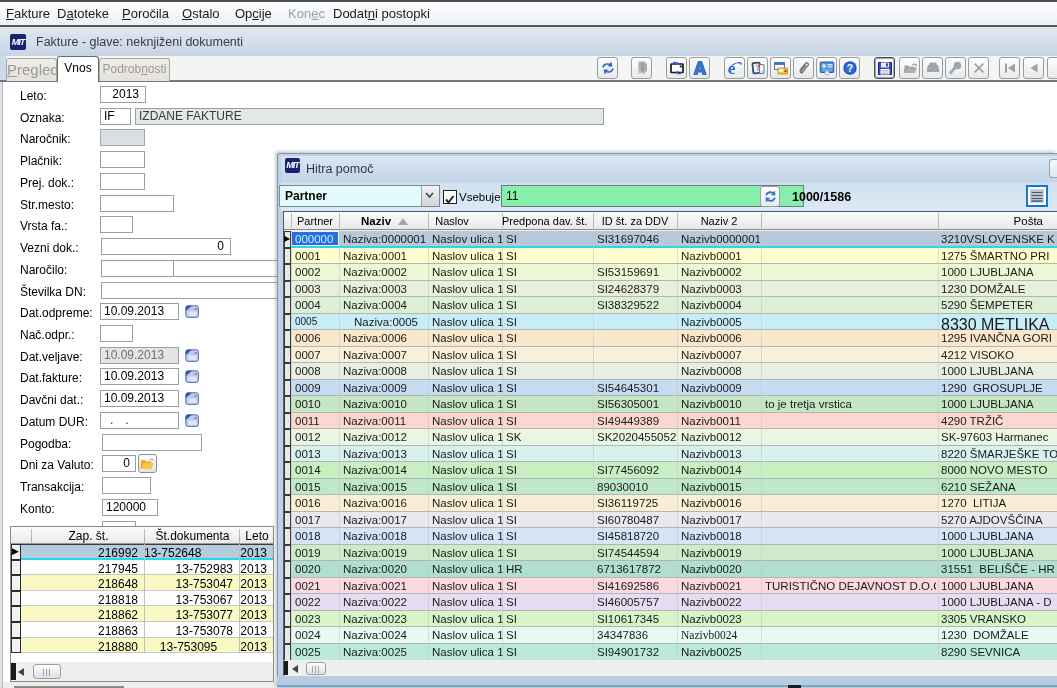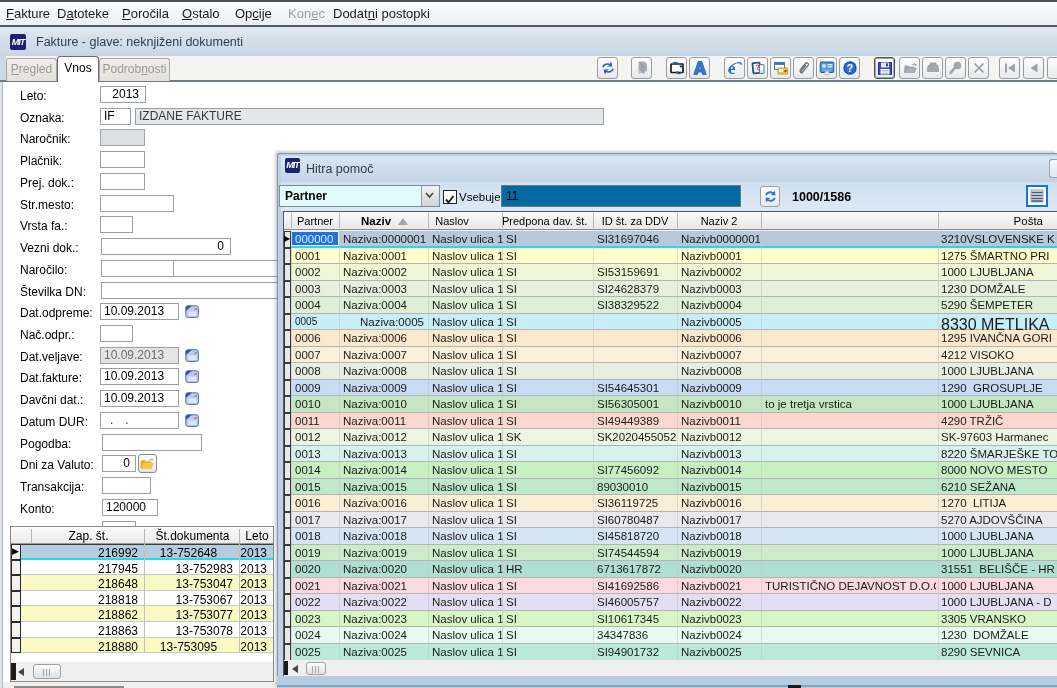--- a/index.html
+++ b/index.html
@@ -21,21 +21,21 @@
 <div class="ab" style="left:122px;top:6px;font-size:13px;color:#1a1a1a;"><u>P</u>oročila</div>
 <div class="ab" style="left:182px;top:6px;font-size:13px;color:#1a1a1a;"><u>O</u>stalo</div>
 <div class="ab" style="left:235px;top:6px;font-size:13px;color:#1a1a1a;">Op<u>c</u>ije</div>
 <div class="ab" style="left:288px;top:6px;font-size:13px;color:#9aa0a5;">Kon<u>e</u>c</div>
 <div class="ab" style="left:333px;top:6px;font-size:13px;color:#1a1a1a;">Dodat<u>n</u>i postopki</div>
 <div class="ab" style="left:0;top:27px;width:1057px;height:29px;background:linear-gradient(#e2e8ef,#c6d5e4);"></div>
 <div class="ab" style="left:10px;top:34px;width:16px;height:16px;background:#1c2272;border-radius:2px;color:#fff;font-size:9px;font-style:italic;font-weight:bold;text-align:center;line-height:16px;letter-spacing:-1px;">MIT</div>
 <div class="ab" style="left:36px;top:35px;font-size:12.5px;color:#30404e;">Fakture - glave: neknjiženi dokumenti</div>
 <div class="ab" style="left:0;top:56px;width:1057px;height:26px;background:#f4f4f2;border-bottom:2px solid #6e7a86;box-sizing:border-box;"></div>
 <div class="ab" style="left:0;top:56px;width:6px;height:24px;background:#ccd9e7;"></div>
-<div class="ab" style="left:6px;top:58px;width:51px;height:23px;box-sizing:border-box;background:linear-gradient(#f0eeea,#e4e1db);border:1px solid #a8a8a4;border-bottom:none;border-radius:3px 3px 0 0;font-size:12px;color:#9a9a98;text-align:center;line-height:21px;"><u>P</u>regled</div>
+<div class="ab" style="left:6px;top:58px;width:51px;height:23px;box-sizing:border-box;background:linear-gradient(#f0eeea,#e4e1db);border:1px solid #a8a8a4;border-bottom:none;border-radius:3px 3px 0 0;font-size:15px;color:#9a9a98;text-align:center;line-height:21px;"><u>P</u>regled</div>
 <div class="ab" style="left:57px;top:56px;width:42px;height:26px;box-sizing:border-box;background:#fff;border:1px solid #6a6e72;border-bottom:none;border-radius:3px 3px 0 0;font-size:12px;color:#000;text-align:center;line-height:23px;">Vnos</div>
 <div class="ab" style="left:99px;top:58px;width:71px;height:23px;box-sizing:border-box;background:linear-gradient(#f0eeea,#e4e1db);border:1px solid #a8a8a4;border-bottom:none;border-radius:3px 3px 0 0;font-size:12px;color:#9a9a98;text-align:center;line-height:21px;">Podrob<u>n</u>osti</div>
 <div class="tbtn" style="left:597px;">
     <svg width="16" height="16" viewBox="0 0 16 16">
       <path d="M2.2 7.2 C2.6 4.6 5.2 2.9 8.2 3.3 L9.6 3.7 11.2 1.6 12.4 6.6 7.2 6.4 9.0 4.9 C6.6 4.2 4.4 5.2 3.8 7.4 Z" fill="#2a63cc"></path>
       <path d="M13.8 8.8 C13.4 11.4 10.8 13.1 7.8 12.7 L6.4 12.3 4.8 14.4 3.6 9.4 8.8 9.6 7.0 11.1 C9.4 11.8 11.6 10.8 12.2 8.6 Z" fill="#2a63cc"></path>
     </svg>
   </div>
 <div class="tbtn" style="left:631px;">
     <svg width="16" height="16" viewBox="0 0 16 16">
@@ -233,21 +233,21 @@
   </div>
 <div class="ab" style="left:10px;top:526px;width:264px;height:156px;border:1px solid #8a8a8a;box-sizing:border-box;background:#fff;"></div>
 <div class="ab" style="left:11px;top:527px;width:262px;height:17px;background:linear-gradient(#fcfcfc,#e9e9e9);border-bottom:1px solid #9a9a9a;box-sizing:border-box;"></div>
 <div class="ab" style="left:31px;top:529px;width:113px;font-size:12px;text-align:center;color:#000;border-left:1px solid #b8b8b8;">Zap. št.</div>
 <div class="ab" style="left:144px;top:529px;width:95px;font-size:12px;text-align:center;color:#000;border-left:1px solid #b8b8b8;">Št.dokumenta</div>
 <div class="ab" style="left:239px;top:529px;width:34px;font-size:12px;text-align:center;color:#000;border-left:1px solid #b8b8b8;">Leto</div>
 <div class="ab" style="left:21px;top:544px;width:252px;height:16px;box-sizing:border-box;background:#b5ccdd;border-top:1px solid #3c3c3c;border-bottom:2px solid #28d8e8;"></div>
 <div class="ab" style="left:11px;top:544px;width:10px;height:16px;box-sizing:border-box;background:#f2f2f2;border:1px solid #2a2a2a;"></div>
 <div class="ab" style="left:12px;top:546px;font-size:9px;color:#000;">▶</div>
 <div class="ab" style="left:31px;top:546px;width:107px;font-size:12px;text-align:right;color:#000;">216992</div>
-<div class="ab" style="left:144px;top:546px;width:89px;font-size:12px;text-align:center;color:#000;">13-752648</div>
+<div class="ab" style="left:144px;top:546px;width:89px;font-size:12px;text-align:left;color:#000;">13-752648</div>
 <div class="ab" style="left:239px;top:546px;width:28px;font-size:12px;text-align:right;color:#000;">2013</div>
 <div class="ab" style="left:21px;top:560px;width:252px;height:15px;box-sizing:border-box;background:#ffffff;border-bottom:1px solid #c8c8c8;"></div>
 <div class="ab" style="left:11px;top:560px;width:10px;height:15px;box-sizing:border-box;background:#f2f2f2;border:1px solid #2a2a2a;"></div>
 <div class="ab" style="left:31px;top:562px;width:107px;font-size:12px;text-align:right;color:#000;">217945</div>
 <div class="ab" style="left:144px;top:562px;width:89px;font-size:12px;text-align:right;color:#000;">13-752983</div>
 <div class="ab" style="left:239px;top:562px;width:28px;font-size:12px;text-align:right;color:#000;">2013</div>
 <div class="ab" style="left:21px;top:575px;width:252px;height:16px;box-sizing:border-box;background:#fbf9c3;border-bottom:1px solid #c8c8c8;"></div>
 <div class="ab" style="left:11px;top:575px;width:10px;height:16px;box-sizing:border-box;background:#f2f2f2;border:1px solid #2a2a2a;"></div>
 <div class="ab" style="left:31px;top:577px;width:107px;font-size:12px;text-align:right;color:#000;">218648</div>
 <div class="ab" style="left:144px;top:577px;width:89px;font-size:12px;text-align:right;color:#000;">13-753047</div>
@@ -291,21 +291,21 @@
 <div class="ab" style="left:279px;top:185px;width:161px;height:22px;box-sizing:border-box;border:1px solid #7a8a98;background:#e2fbfb;">
     <div style="position:absolute;left:5px;top:3px;font-size:12px;font-weight:bold;color:#000;">Partner</div>
     <div style="position:absolute;right:0;top:0;width:17px;height:20px;background:linear-gradient(#f2f2f2,#d2d4d6);border-left:1px solid #9aa0a6;"><svg width="15" height="18" viewBox="0 0 15 18">
         <path d="M4 7 L7.5 11 11 7" stroke="#444" stroke-width="1.6" fill="none"></path>
       </svg></div>
   </div>
 <div class="ab" style="left:443px;top:190px;width:14px;height:14px;box-sizing:border-box;border:1.5px solid #222;background:#fff;"><svg width="11" height="11" viewBox="0 0 11 11">
       <path d="M2 5.5 L4.5 8.5 9.5 2" stroke="#222" stroke-width="2" fill="none"></path>
     </svg></div>
 <div class="ab" style="left:459px;top:191px;font-size:11.5px;color:#000;">Vsebuje</div>
-<div class="ab" style="left:501px;top:185px;width:240px;height:22px;box-sizing:border-box;border:1px solid #6a7a88;background:#0369a1;font-size:12px;color:#000;padding:3px 0 0 4px;">11</div>
+<div class="ab" style="left:501px;top:185px;width:303px;height:22px;box-sizing:border-box;border:1px solid #6a7a88;background:#86efac;font-size:12px;color:#000;padding:3px 0 0 4px;">11</div>
 <div class="ab" style="left:760px;top:186px;width:20px;height:21px;box-sizing:border-box;border:1px solid #9aa0a6;border-radius:3px;background:linear-gradient(#fefefe,#e8eaec);display:flex;align-items:center;justify-content:center;">
     <svg width="15" height="15" viewBox="0 0 15 15">
       <path d="M2.3 6.1 C3.0 3.3 6.1 1.7 8.9 2.6 L10.1 3.2 12.0 1.8 12.4 6.6 7.7 5.9 9.6 4.6 C7.5 3.6 4.7 4.2 4.0 6.5 Z" fill="#2f6fd8"></path>
       <path d="M12.7 8.9 C12.0 11.7 8.9 13.3 6.1 12.4 L4.9 11.8 3.0 13.2 2.6 8.4 7.3 9.1 5.4 10.4 C7.5 11.4 10.3 10.8 11.0 8.5 Z" fill="#2f6fd8"></path>
     </svg>
   </div>
 <div class="ab" style="left:792px;top:190px;font-size:12.5px;font-weight:bold;color:#000;">1000/1586</div>
 <div class="ab" style="left:1026px;top:185px;width:22px;height:22px;"><svg width="22" height="22" viewBox="0 0 22 22">
       <rect x="1" y="1" width="20" height="20" fill="#fff" stroke="#1878c8" stroke-width="2"></rect>
       <rect x="5" y="5" width="12" height="12" fill="#dce8f4" stroke="#90a8c0" stroke-width="1"></rect>
@@ -370,21 +370,21 @@
 <div class="ab" style="left:295px;top:299px;width:43px;font-size:11.5px;color:#1a1a1a;white-space:nowrap;overflow:hidden;">0004</div>
 <div class="ab" style="left:343px;top:299px;width:84px;font-size:11.5px;color:#1a1a1a;white-space:nowrap;overflow:hidden;">Naziva:0004</div>
 <div class="ab" style="left:432px;top:299px;width:72px;font-size:11.5px;color:#1a1a1a;white-space:nowrap;overflow:hidden;">Naslov ulica 1</div>
 <div class="ab" style="left:506px;top:299px;width:86px;font-size:11.5px;color:#1a1a1a;white-space:nowrap;overflow:hidden;">SI</div>
 <div class="ab" style="left:597px;top:299px;width:79px;font-size:11.5px;color:#1a1a1a;white-space:nowrap;overflow:hidden;">SI38329522</div>
 <div class="ab" style="left:681px;top:299px;width:79px;font-size:11.5px;color:#1a1a1a;white-space:nowrap;overflow:hidden;">Nazivb0004</div>
 <div class="ab" style="left:941px;top:299px;width:116px;font-size:11.5px;color:#1a1a1a;white-space:nowrap;overflow:hidden;">5290 ŠEMPETER</div>
 <div class="ab" style="left:284px;top:314px;width:773px;height:16px;box-sizing:border-box;background:#c7edf7;border-bottom:1px solid #b4b4b4;"></div>
 <div class="ab" style="left:284px;top:314px;width:7px;height:16px;box-sizing:border-box;background:#e8e8e8;border:1px solid #3a3a3a;"></div>
 <div class="ab" style="left:295px;top:316px;width:43px;font-size:10px;color:#1a1a1a;white-space:nowrap;overflow:hidden;">0005</div>
-<div class="ab" style="left:360px;top:316px;width:68px;font-size:11.5px;color:#1a1a1a;white-space:nowrap;overflow:hidden;">Naziva:0005</div>
+<div class="ab" style="left:350px;top:316px;width:68px;font-size:11.5px;color:#1a1a1a;white-space:nowrap;overflow:hidden;text-align:right;">Naziva:0005</div>
 <div class="ab" style="left:432px;top:316px;width:72px;font-size:11.5px;color:#1a1a1a;white-space:nowrap;overflow:hidden;">Naslov ulica 1</div>
 <div class="ab" style="left:506px;top:316px;width:86px;font-size:11.5px;color:#1a1a1a;white-space:nowrap;overflow:hidden;">SI</div>
 <div class="ab" style="left:681px;top:316px;width:79px;font-size:11.5px;color:#1a1a1a;white-space:nowrap;overflow:hidden;">Nazivb0005</div>
 <div class="ab" style="left:941px;top:316px;width:116px;font-size:16px;color:#1a1a1a;white-space:nowrap;overflow:hidden;">8330 METLIKA</div>
 <div class="ab" style="left:284px;top:330px;width:773px;height:17px;box-sizing:border-box;background:#fae8cd;border-bottom:1px solid #b4b4b4;"></div>
 <div class="ab" style="left:284px;top:330px;width:7px;height:17px;box-sizing:border-box;background:#e8e8e8;border:1px solid #3a3a3a;"></div>
 <div class="ab" style="left:295px;top:332px;width:43px;font-size:11.5px;color:#1a1a1a;white-space:nowrap;overflow:hidden;">0006</div>
 <div class="ab" style="left:343px;top:332px;width:84px;font-size:11.5px;color:#1a1a1a;white-space:nowrap;overflow:hidden;">Naziva:0006</div>
 <div class="ab" style="left:432px;top:332px;width:72px;font-size:11.5px;color:#1a1a1a;white-space:nowrap;overflow:hidden;">Naslov ulica 1</div>
 <div class="ab" style="left:506px;top:332px;width:86px;font-size:11.5px;color:#1a1a1a;white-space:nowrap;overflow:hidden;">SI</div>
@@ -542,21 +542,21 @@
 <div class="ab" style="left:597px;top:613px;width:79px;font-size:11.5px;color:#1a1a1a;white-space:nowrap;overflow:hidden;">SI10617345</div>
 <div class="ab" style="left:681px;top:613px;width:79px;font-size:11.5px;color:#1a1a1a;white-space:nowrap;overflow:hidden;">Nazivb0023</div>
 <div class="ab" style="left:941px;top:613px;width:116px;font-size:11.5px;color:#1a1a1a;white-space:nowrap;overflow:hidden;">3305 VRANSKO</div>
 <div class="ab" style="left:284px;top:627px;width:773px;height:17px;box-sizing:border-box;background:#e7faf1;border-bottom:1px solid #b4b4b4;"></div>
 <div class="ab" style="left:284px;top:627px;width:7px;height:17px;box-sizing:border-box;background:#e8e8e8;border:1px solid #3a3a3a;"></div>
 <div class="ab" style="left:295px;top:629px;width:43px;font-size:11.5px;color:#1a1a1a;white-space:nowrap;overflow:hidden;">0024</div>
 <div class="ab" style="left:343px;top:629px;width:84px;font-size:11.5px;color:#1a1a1a;white-space:nowrap;overflow:hidden;">Naziva:0024</div>
 <div class="ab" style="left:432px;top:629px;width:72px;font-size:11.5px;color:#1a1a1a;white-space:nowrap;overflow:hidden;">Naslov ulica 1</div>
 <div class="ab" style="left:506px;top:629px;width:86px;font-size:11.5px;color:#1a1a1a;white-space:nowrap;overflow:hidden;">SI</div>
 <div class="ab" style="left:597px;top:629px;width:79px;font-size:11.5px;color:#1a1a1a;white-space:nowrap;overflow:hidden;">34347836</div>
-<div class="ab" style="left:681px;top:629px;width:79px;font-size:11.5px;color:#1a1a1a;white-space:nowrap;overflow:hidden;">Nazivb0024</div>
+<div class="ab" style="left:681px;top:629px;width:79px;font-size:11.5px;color:#1a1a1a;white-space:nowrap;overflow:hidden;font-family:Liberation Serif, serif;">Nazivb0024</div>
 <div class="ab" style="left:941px;top:629px;width:116px;font-size:11.5px;color:#1a1a1a;white-space:nowrap;overflow:hidden;">1230&nbsp; DOMŽALE</div>
 <div class="ab" style="left:284px;top:644px;width:773px;height:17px;box-sizing:border-box;background:#bceada;border-bottom:1px solid #b4b4b4;"></div>
 <div class="ab" style="left:284px;top:644px;width:7px;height:17px;box-sizing:border-box;background:#e8e8e8;border:1px solid #3a3a3a;"></div>
 <div class="ab" style="left:295px;top:646px;width:43px;font-size:11.5px;color:#1a1a1a;white-space:nowrap;overflow:hidden;">0025</div>
 <div class="ab" style="left:343px;top:646px;width:84px;font-size:11.5px;color:#1a1a1a;white-space:nowrap;overflow:hidden;">Naziva:0025</div>
 <div class="ab" style="left:432px;top:646px;width:72px;font-size:11.5px;color:#1a1a1a;white-space:nowrap;overflow:hidden;">Naslov ulica 1</div>
 <div class="ab" style="left:506px;top:646px;width:86px;font-size:11.5px;color:#1a1a1a;white-space:nowrap;overflow:hidden;">SI</div>
 <div class="ab" style="left:597px;top:646px;width:79px;font-size:11.5px;color:#1a1a1a;white-space:nowrap;overflow:hidden;">SI94901732</div>
 <div class="ab" style="left:681px;top:646px;width:79px;font-size:11.5px;color:#1a1a1a;white-space:nowrap;overflow:hidden;">Nazivb0025</div>
 <div class="ab" style="left:941px;top:646px;width:116px;font-size:11.5px;color:#1a1a1a;white-space:nowrap;overflow:hidden;">8290 SEVNICA</div>

